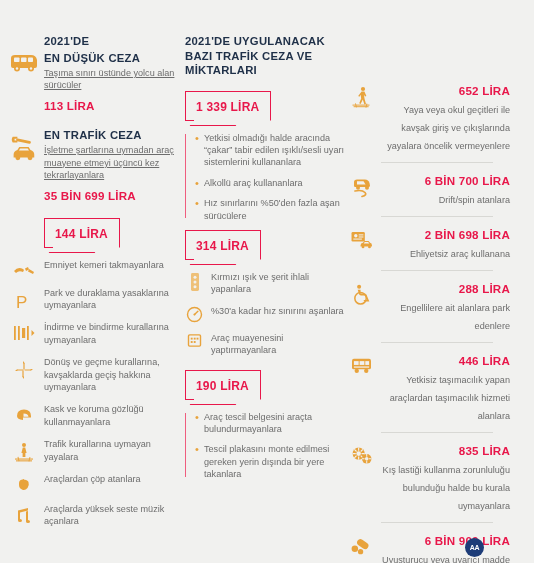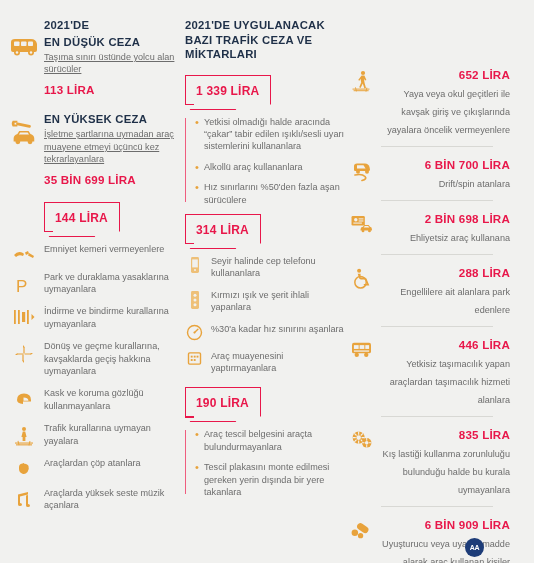--- a/index.html
+++ b/index.html
@@ -10,21 +10,21 @@
     background: #f1f1ef;
     font-family: "Liberation Sans", sans-serif;
     overflow: hidden;
     position: relative;
   }
 
   .sheet {
     width: 518px;
     height: 563px;
     position: relative;
-    padding: 14px 8px 6px 8px;
+    padding: 30px 8px 6px 8px;
     display: flex;
     align-items: flex-start;
   }
 
   
   .hd {
     color: #1f3048;
     font-weight: bold;
     font-size: 11.3px;
     letter-spacing: 0.25px;
@@ -232,42 +232,42 @@
       <div class="t-icon">
         <svg viewBox="0 0 32 34" width="30" height="32">
           <path d="M5 5 L10 5 L10 7 L7 7 L7 9 L10 9 L10 11 L5 11 Q3 8 5 5 Z" fill="#e8a33c"></path>
           <rect x="9" y="6.5" width="16" height="3" rx="1.4" fill="#e8a33c" transform="rotate(12 9 6.5)"></rect>
           <path d="M6 24 Q6 20 10 19 L12 16 L22 16 L24 19 Q28 20 28 24 L28 27 L6 27 Z" fill="#e8a33c"></path>
           <path d="M13 17.5 L21 17.5 L22.4 19.6 L11.6 19.6 Z" fill="#f1f1ef"></path>
           <circle cx="10.5" cy="27.5" r="2.6" fill="#e8a33c"></circle>
           <circle cx="23.5" cy="27.5" r="2.6" fill="#e8a33c"></circle>
         </svg>
       </div>
-      <div class="hd t-title">EN YÜKSEK CEZA</div>
+      <div class="hd t-title">EN TRAFİK CEZA</div>
       <div class="body-txt t-desc">İşletme şartlarına uymadan araç muayene etmeyi üçüncü kez tekrarlayanlara</div>
       <div class="amount">35 BİN 699 LİRA</div>
     </div>
 
     
     <div class="badge has-gap">
       <span class="amount">144 LİRA</span>
     </div>
 
     
     <div class="icon-list">
 
       <div class="icon-row">
         <div class="ic">
           <svg viewBox="0 0 24 14" width="24" height="14">
             <path d="M2 8 Q6 3 11 6 L12 7 L11 9 Q7 7 4 10 Z" fill="#e8a33c"></path>
             <path d="M13 5.5 L16 4 L17 6.5 L14 8 Z" fill="#e8a33c"></path>
             <path d="M17 6 L22 9 L21 11 L16 8.5 Z" fill="#e8a33c"></path>
           </svg>
         </div>
-        <div class="tx body-txt">Emniyet kemeri vermeyenlere</div>
+        <div class="tx body-txt">Emniyet kemeri takmayanlara</div>
       </div>
 
       <div class="icon-row">
         <div class="ic">
           <svg viewBox="0 0 18 20" width="18" height="20">
             <text x="1" y="16.5" font-family="Liberation Sans, sans-serif" font-size="17" fill="#e8a33c">P</text>
           </svg>
         </div>
         <div class="tx body-txt">Park ve duraklama yasaklarına uymayanlara</div>
       </div>
@@ -370,30 +370,20 @@
         <div class="body-txt">Hız sınırlarını %50'den fazla aşan sürücülere</div>
       </div>
     </div>
 
     
     <div class="badge has-gap">
       <span class="amount">314 LİRA</span>
     </div>
     <div>
 
-      <div class="mid-icon-row">
-        <div class="ic">
-          <svg viewBox="0 0 12 18" width="12" height="18">
-            <rect x="2" y="1" width="8" height="16" rx="1.4" fill="#eec078"></rect>
-            <rect x="3.2" y="3.4" width="5.6" height="8" fill="#f1f1ef"></rect>
-            <circle cx="6" cy="14" r="1" fill="#f1f1ef"></circle>
-          </svg>
-        </div>
-        <div class="body-txt">Seyir halinde cep telefonu kullananlara</div>
-      </div>
 
       <div class="mid-icon-row">
         <div class="ic">
           <svg viewBox="0 0 12 20" width="12" height="20">
             <rect x="2" y="1" width="8" height="18" rx="1.4" fill="#eec078"></rect>
             <circle cx="6" cy="5.2" r="1.5" fill="#f1f1ef"></circle>
             <circle cx="6" cy="10" r="1.5" fill="#f1f1ef"></circle>
             <circle cx="6" cy="14.8" r="1.5" fill="#f1f1ef"></circle>
           </svg>
         </div>

